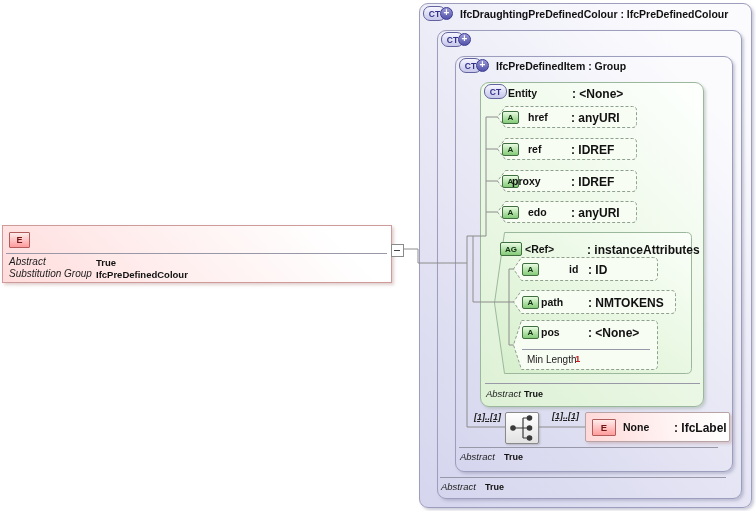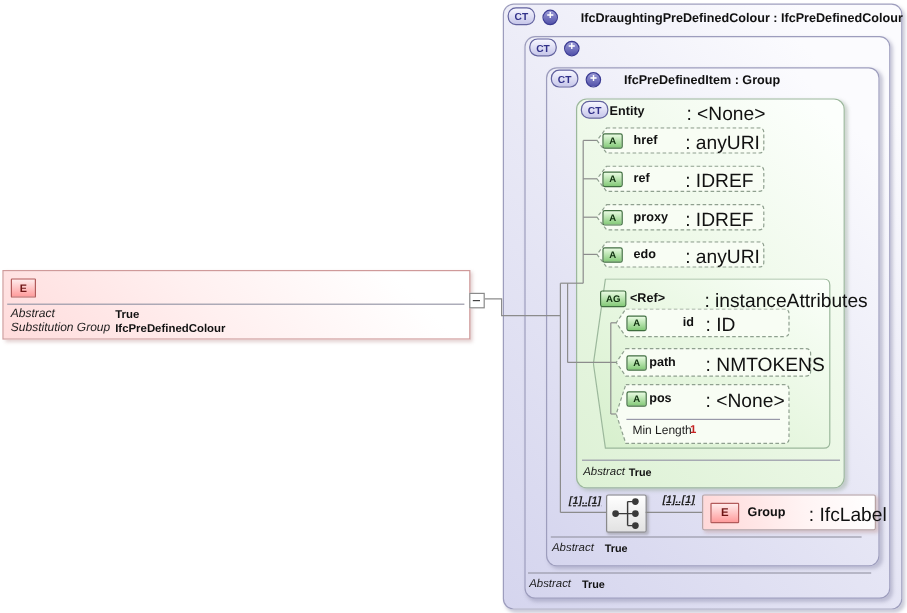--- a/index.html
+++ b/index.html
@@ -7,39 +7,39 @@
   .canvas{position:relative;width:756px;height:511px;background:#fff;overflow:hidden;}
   .abs{position:absolute;}
   
   .box-lav{position:absolute;border:1px solid #9d9dbd;border-radius:9px;
     background:linear-gradient(45deg,#d5d5ee 0%,#e9e9f6 50%,#fbfbfe 90%);
     box-shadow:2px 2px 3px rgba(140,140,170,.45);}
   .box-green{position:absolute;border:1px solid #9cb89c;border-radius:9px;
     background:linear-gradient(45deg,#ddf1d5 0%,#eef9e9 55%,#fcfffc 95%);
     box-shadow:2px 2px 3px rgba(140,160,140,.4);}
   
-  .hdr{position:absolute;display:flex;align-items:flex-end;white-space:nowrap;gap:12px;}
+  .hdr{position:absolute;display:flex;align-items:center;white-space:nowrap;}
   .hdr-title{font-weight:bold;font-size:10.5px;color:#111;margin-left:7px;}
   .ct-pill{width:21px;height:13px;border:1px solid #62629e;border-radius:7px;
     background:linear-gradient(#f6f6ff,#c7c7ea);color:#31318a;font-size:8.5px;font-weight:bold;
     display:flex;align-items:center;justify-content:center;}
   .plus{width:11px;height:11px;margin-left:-6px;border-radius:50%;border:1px solid #3a3a92;
     background:linear-gradient(#9a9ad6,#5252aa);color:#fff;font-size:10px;line-height:9px;
     text-align:center;font-weight:bold;}
   .a-icon{position:absolute;width:15px;height:11px;border:1px solid #3f6e3f;border-radius:2px;
     background:linear-gradient(#e9fbe2,#84ca78);color:#0f2f0f;font-size:8px;font-weight:bold;
     display:flex;align-items:center;justify-content:center;}
   .ag-icon{position:absolute;width:20px;height:12px;border:1px solid #3f6e3f;border-radius:2px;
     background:linear-gradient(#e9fbe2,#84ca78);color:#0f2f0f;font-size:8px;font-weight:bold;
     display:flex;align-items:center;justify-content:center;}
   .e-icon{position:absolute;border:1px solid #b25b5b;border-radius:1px;
     background:linear-gradient(#ffecec,#ff9c9c);color:#6e1515;font-weight:bold;
     display:flex;align-items:center;justify-content:center;}
   .tag-name{position:absolute;font-weight:bold;font-size:10.5px;color:#111;white-space:nowrap;}
-  .tag-type{position:absolute;font-weight:normal;font-size:16px;color:#111;white-space:nowrap;}
+  .tag-type{position:absolute;font-weight:bold;font-size:12px;color:#111;white-space:nowrap;}
   .footer-label{position:absolute;font-style:italic;font-size:9.5px;color:#1c1c1c;white-space:nowrap;}
   .footer-value{position:absolute;font-weight:bold;font-size:9px;color:#111;white-space:nowrap;}
   .hline{position:absolute;height:1px;background:#9898a8;}
   .card{position:absolute;font-size:9px;font-weight:bold;font-style:italic;color:#222;white-space:nowrap;text-decoration:underline;}
   
   .element-box{position:absolute;border:1px solid #cf9a9a;
     background:linear-gradient(45deg,#ffdcdc 0%,#fff0f0 45%,#ffffff 85%);
     box-shadow:2px 2px 3px rgba(190,150,150,.45);}
   .name-box{position:absolute;border:1px solid #b8a4a4;border-radius:2px;
     background:linear-gradient(80deg,#ffd8d8 0%,#fff4f4 60%,#ffffff 100%);
@@ -147,21 +147,21 @@
 
   <span class="a-icon" style="left:502px;top:111px">A</span>
   <span class="tag-name" style="left:528px;top:111px">href</span>
   <span class="tag-type" style="left:571px;top:111px">: anyURI</span>
 
   <span class="a-icon" style="left:502px;top:143px">A</span>
   <span class="tag-name" style="left:528px;top:143px">ref</span>
   <span class="tag-type" style="left:571px;top:143px">: IDREF</span>
 
   <span class="a-icon" style="left:502px;top:175px">A</span>
-  <span class="tag-name" style="left:528px;top:175px">proxy</span>
+  <span class="tag-name" style="left:512px;top:175px">proxy</span>
   <span class="tag-type" style="left:571px;top:175px">: IDREF</span>
 
   <span class="a-icon" style="left:502px;top:206px">A</span>
   <span class="tag-name" style="left:528px;top:206px">edo</span>
   <span class="tag-type" style="left:571px;top:206px">: anyURI</span>
 
   <span class="ag-icon" style="left:500px;top:242px">AG</span>
   <span class="tag-name" style="left:525px;top:243px">&lt;Ref&gt;</span>
   <span class="tag-type" style="left:587px;top:243px">: instanceAttributes</span>
 
@@ -193,21 +193,21 @@
         <circle cx="23.5" cy="5" r="2.2"></circle>
         <circle cx="23.5" cy="15" r="2.2"></circle>
         <circle cx="23.5" cy="25" r="2.2"></circle>
       </g>
     </svg>
   </div>
   <span class="card" style="left:552px;top:411px">[1]..[1]</span>
 
   <div class="name-box" style="left:585px;top:412px;width:143px;height:28px">
     <span class="e-icon" style="left:6px;top:6px;width:22px;height:15px;font-size:9.5px">E</span>
-    <span class="tag-name" style="left:37px;top:8px">Group</span>
+    <span class="tag-name" style="left:37px;top:8px">None</span>
     <span class="tag-type" style="left:88px;top:8px">: IfcLabel</span>
   </div>
 
   <div class="hline" style="left:459px;top:447px;width:259px"></div>
   <span class="footer-label" style="left:460px;top:451px">Abstract</span>
   <span class="footer-value" style="left:504px;top:452px">True</span>
 
   <div class="hline" style="left:440px;top:477px;width:286px"></div>
   <span class="footer-label" style="left:441px;top:481px">Abstract</span>
   <span class="footer-value" style="left:485px;top:482px">True</span>

